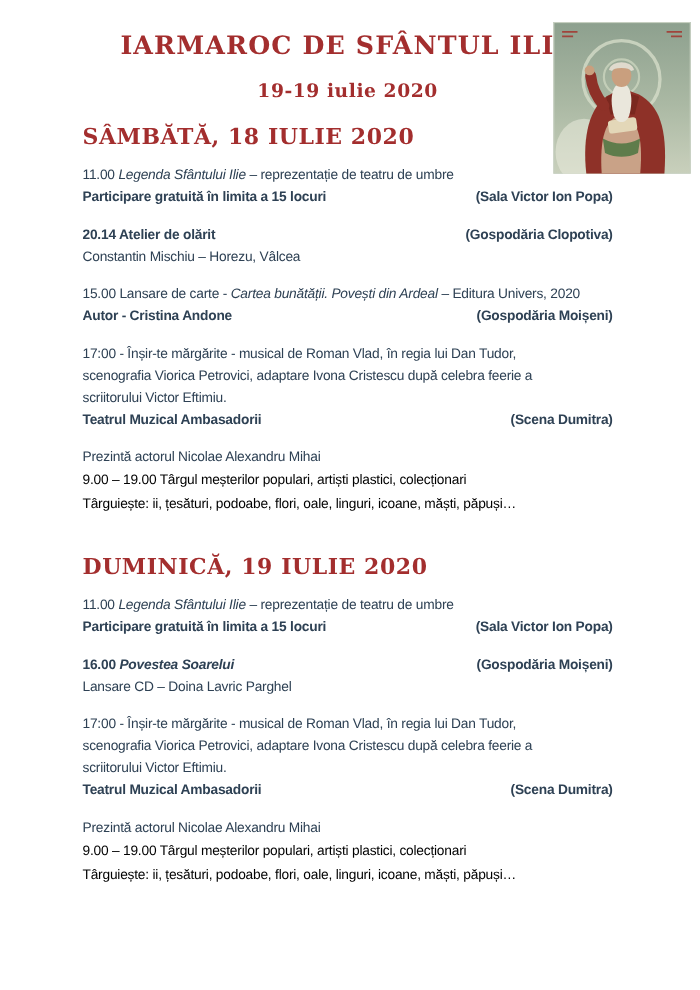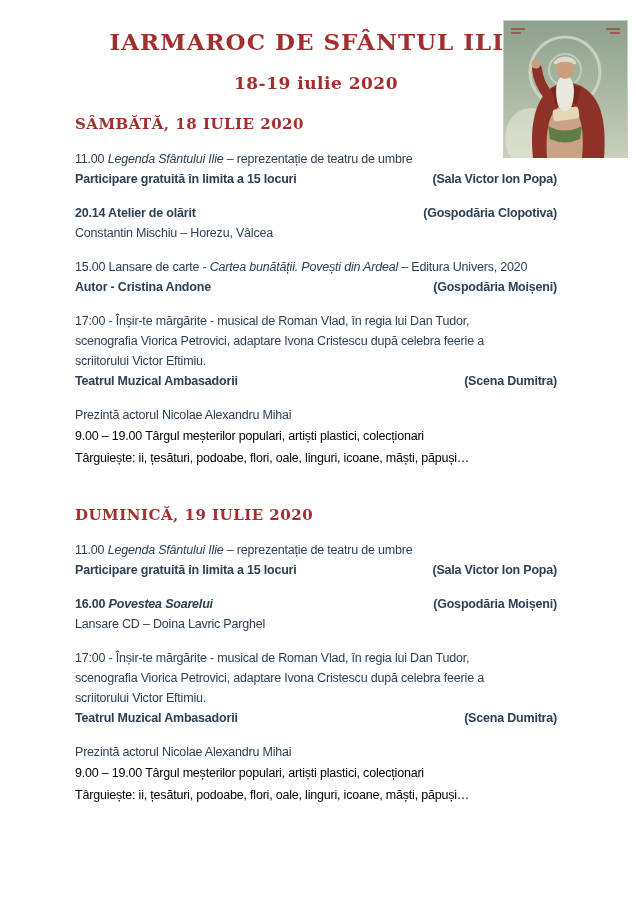--- a/index.html
+++ b/index.html
@@ -29,21 +29,21 @@
     font-weight:bold;
     font-size:17px;
     line-height:22px;
     letter-spacing:0.5px;
     color:#A32E2E;
     margin-top:16px;
   }
   .day-heading {
     font-family:"DejaVu Serif", serif;
     font-weight:bold;
-    font-size:15px;
+    font-size:20px;
     line-height:24px;
     letter-spacing:0.5px;
     color:#A32E2E;
     margin:0 0 13px 0;
   }
   .day:first-of-type { margin-top:18px; }
   .day + .day { margin-top:34px; }
   .line { line-height:20px; white-space:nowrap; }
   .row { display:flex; justify-content:space-between;font-weight:bold; }
   .event { margin-bottom:14px; }
@@ -98,21 +98,21 @@
       <g stroke="#A23A33" stroke-width="1.5" opacity="0.9">
         <path d="M8,9 h14 M8,13 h10"></path>
         <path d="M103,9 h14 M107,13 h10"></path>
       </g>
     </svg>
   </div>
 
   <div class="content">
 
     <div class="title">IARMAROC DE SFÂNTUL ILIE</div>
-    <div class="subtitle">18-19 iulie 2020</div>
+    <div class="subtitle">19-19 iulie 2020</div>
 
     <section class="day">
       <h2 class="day-heading">SÂMBĂTĂ, 18 IULIE 2020</h2>
 
       <div class="event">
         <div class="line"><span>11.00 </span><em>Legenda Sfântului Ilie</em><span> – reprezentație de teatru de umbre</span></div>
         <div class="line row">
           <span>Participare gratuită în limita a 15 locuri</span>
           <span>(Sala Victor Ion Popa)</span>
         </div>

